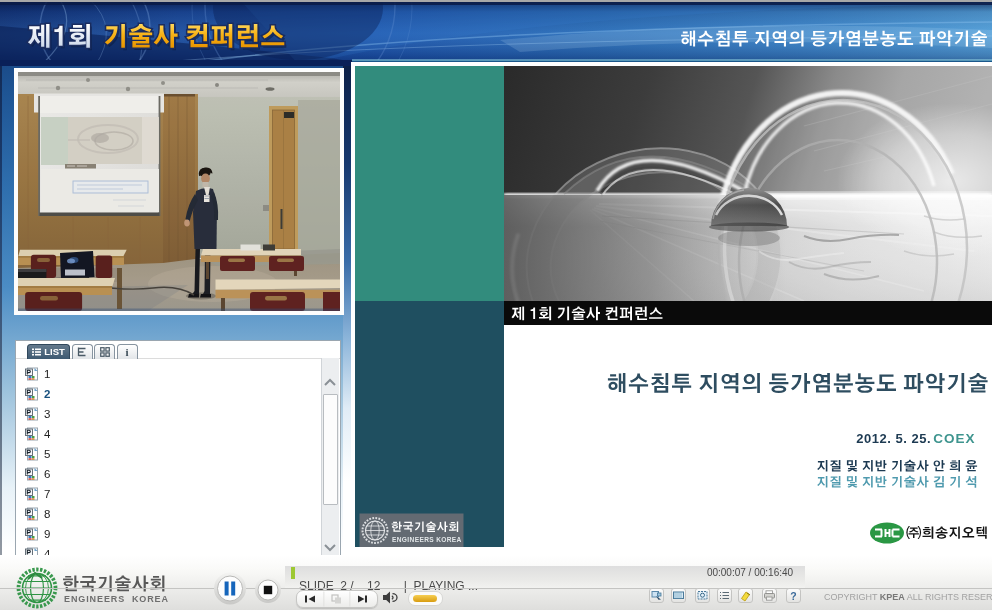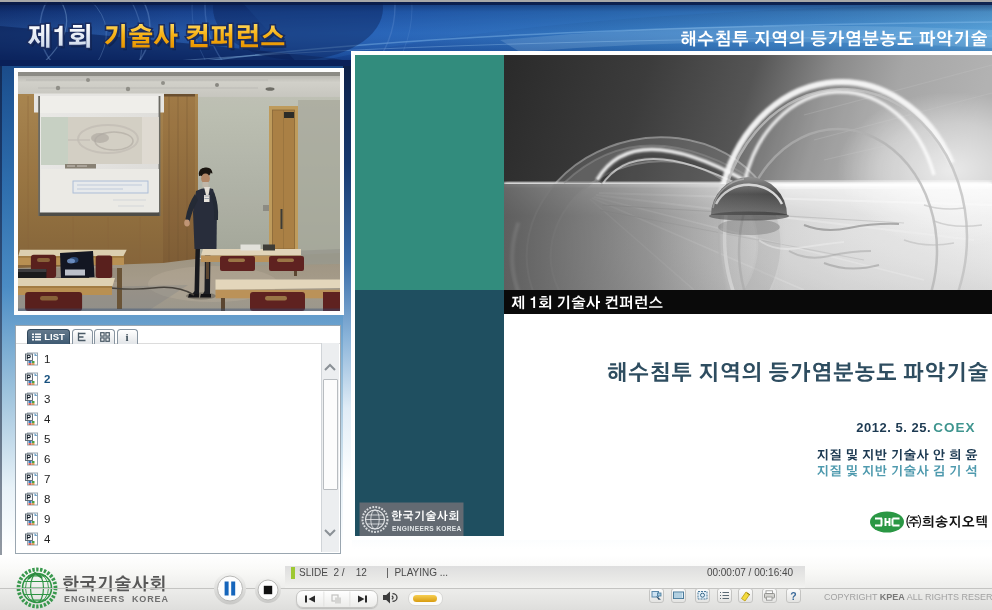--- a/index.html
+++ b/index.html
@@ -3,37 +3,37 @@
 <style>
 html,body{margin:0;padding:0;}
 body{width:992px;height:610px;overflow:hidden;position:relative;background:#fff;
  font-family:"Liberation Sans",sans-serif;}
 .abs{position:absolute;}
 #bg{left:0;top:0;width:992px;height:610px;
  background:linear-gradient(180deg,#14366e 0%,#1e5494 15%,#2f6fae 31%,#4b8cc4 47%,#9cc2dc 64%,#e8f2f8 80%,#ffffff 90%,#ffffff 100%);}
 #leftedge{left:0;top:0;width:2px;height:610px;background:linear-gradient(#0d1b3e 0%,#17305c 30%,#4a5a70 70%,#8a9098 100%);opacity:.8;}
 #videoPanel{left:14px;top:68px;width:329.5px;height:246.5px;background:#fdfdfd;}
 #photo{left:17.5px;top:71.5px;}
-#listPanel{left:15px;top:325px;width:323.5px;height:227px;background:#fff;border:1px solid #9aa6b0;}
+#listPanel{left:15px;top:340px;width:323.5px;height:227px;background:#fff;border:1px solid #9aa6b0;}
 .tab{position:absolute;top:2.5px;height:14px;border-radius:3.5px 3.5px 0 0;}
 #tabList{left:11px;width:41px;background:linear-gradient(#64798c,#3e5a72);border:1px solid #31485c;border-bottom:none;color:#fff;font-size:9.5px;font-weight:bold;display:flex;align-items:center;justify-content:center;gap:3px;}
 .tabSmall{width:19px;background:linear-gradient(#ffffff,#e2e5e8);border:1px solid #8794a0;border-bottom:none;display:flex;align-items:center;justify-content:center;}
 #tab2{left:55.5px;}#tab3{left:78px;}#tab4{left:100.5px;}
 #listItems{position:absolute;left:0px;top:17px;width:289px;height:210px;font-size:11.5px;color:#222;}
 .li{position:absolute;left:9px;height:20px;display:flex;align-items:center;gap:5px;}
 .li svg{flex:0 0 auto;}
 .li.sel{color:#17507e;font-weight:bold;}
 #sbar{position:absolute;right:1px;top:17px;width:17px;height:209px;background:#eceeF0;border-left:1px solid #d0d4d8;}
 #sthumb{position:absolute;left:1.5px;top:36px;width:13px;height:109px;background:#fcfcfc;border:1px solid #b8bcc0;border-radius:1px;}
 .chev{position:absolute;left:0px;width:16px;height:14px;color:#8a9096;font-size:15px;line-height:14px;text-align:center;}
-#slideArea{left:351px;top:51px;}
+#slideArea{left:351px;top:62px;}
 #bottomBar{left:0;top:555px;width:992px;height:55px;background:linear-gradient(#ffffff 0%,#fafaf8 25%,#efefed 55%,#e6e6e4 80%,#dededc 100%);}
 #statusStrip{position:absolute;left:285px;top:11px;width:520px;height:21.5px;background:linear-gradient(#dedede 0%,#e9e9e7 60%,#f2f2f0 100%);}
 #greenBar{position:absolute;left:291px;top:11.5px;width:4px;height:12.5px;background:#9dc832;}
-#slideTxt{position:absolute;left:299px;top:12px;font-size:10px;color:#4a4a4a;}
+#slideTxt{position:absolute;left:299px;top:24px;font-size:12px;color:#4a4a4a;}
 #timeTxt{position:absolute;left:660px;top:12px;width:180px;text-align:center;font-size:10px;color:#4a4a4a;}
 #divline{position:absolute;left:0;top:32.5px;width:992px;height:1px;background:#c4c4c2;}
 #kpeaTxt{position:absolute;left:62px;top:14px;}
 #engKorea{position:absolute;left:64px;top:39px;font-size:9px;font-weight:bold;color:#6e6e6e;letter-spacing:0.9px;}
 #copyr{position:absolute;left:824px;top:37px;width:220px;font-size:9px;color:#a2a2a2;white-space:nowrap;}
 #copyr b{color:#787878;text-align:center;}
 .btnrow{position:absolute;top:35px;height:16px;}
 #mediaPill{left:296px;width:80px;background:linear-gradient(#ffffff,#ececea);border:1px solid #c6c6c4;border-radius:7px;box-shadow:0 1px 1px rgba(0,0,0,.15);}
 #volPill{left:408px;top:36px;width:33px;height:13px;background:#fbfbf9;border:1px solid #d6d6d4;border-radius:7px;}
 #volFill{position:absolute;left:4px;top:3px;width:24px;height:7px;border-radius:3.5px;background:linear-gradient(#f6ce52,#d89c10);}

